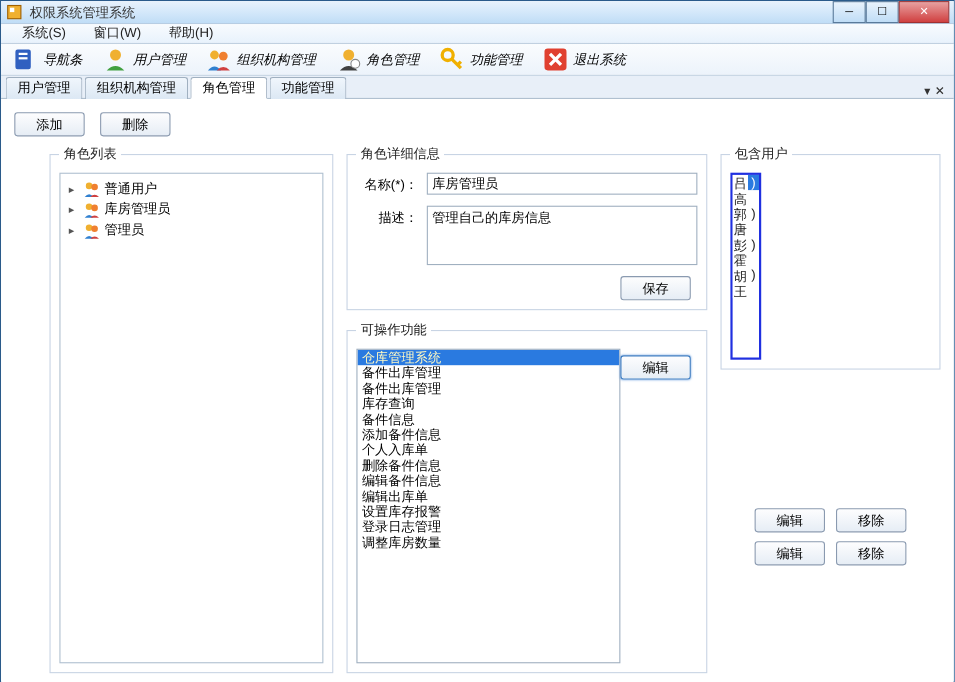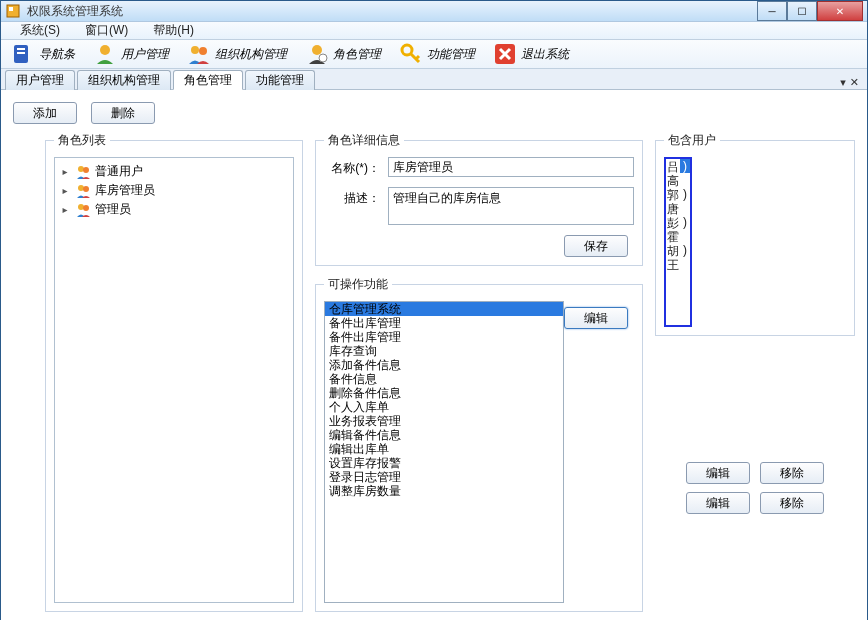--- a/index.html
+++ b/index.html
@@ -42,25 +42,25 @@
 .col-right { width: 200px; display: flex; flex-direction: column; gap: 8px; }
 
 .tree { border: 1px solid #b0c0d0; background: #fff; flex: 1; padding: 4px; overflow: auto; }
 .tree .treenode { display: flex; align-items: center; gap: 4px; padding: 1px 0; cursor: pointer; }
 .tree .twisty { width: 12px; text-align: center; color: #555; font-size: 10px; }
 .tree .ticon-sm { width: 16px; height: 16px; }
 
 .formrow { display: flex; align-items: flex-start; margin-bottom: 10px; }
 .formrow label { width: 64px; text-align: right; padding-right: 8px; padding-top: 3px; }
 .formrow input[type=text] { flex: 1; height: 20px; border: 1px solid #a0b0c0; padding: 0 4px; }
-.formrow textarea { flex: 1; height: 38px; border: 1px solid #a0b0c0; padding: 2px 4px; resize: none; }
+.formrow textarea { flex: 1; height: 54px; border: 1px solid #a0b0c0; padding: 2px 4px; resize: none; }
 
 .listbox { border: 1px solid #a0b0c0; background: #fff; overflow: auto; }
 .listbox .li { padding: 0 4px; line-height: 14px; cursor: pointer; white-space: nowrap; }
-.listbox .li.selected { background: #2a7ae0; color: #000000; }
+.listbox .li.selected { background: #2a7ae0; color: #fef9c3; }
 
 .fs-detail .saverow { text-align: right; padding-right: 6px; }
 .fs-ops { flex: 1; display: flex; flex-direction: row; }
 .fs-ops .listbox { flex: 1; }
 .fs-ops .editrow { text-align: right; margin-top: 6px; padding-right: 6px; }
 
 .fs-users { display: flex; flex-direction: row; }
 .userbox { border: 2px solid #2030e0; background: #fff; height: 170px; position: relative; overflow: hidden; }
 .userbox .urow { height: 14px; display: flex; font-size: 11px; }
 .userbox .ucol1 { width: 14px; background: #fff; color: #222; text-align: center; overflow: hidden; }
@@ -241,25 +241,24 @@
           </div>
         </fieldset>
 
         <fieldset class="fs-ops">
           <legend>可操作功能</legend>
           <div class="listbox" id="opslist">
               <div class="li selected">仓库管理系统</div>
               <div class="li">备件出库管理</div>
               <div class="li">备件出库管理</div>
               <div class="li">库存查询</div>
+              <div class="li">备件信息</div>
               <div class="li">添加备件信息</div>
-              <div class="li">备件信息</div>
+              <div class="li">个人入库单</div>
               <div class="li">删除备件信息</div>
-              <div class="li">个人入库单</div>
-              <div class="li">业务报表管理</div>
               <div class="li">编辑备件信息</div>
               <div class="li">编辑出库单</div>
               <div class="li">设置库存报警</div>
               <div class="li">登录日志管理</div>
               <div class="li">调整库房数量</div>
             </div>
           <div class="editrow">
             <button class="btn primary">编辑</button>
           </div>
         </fieldset>

